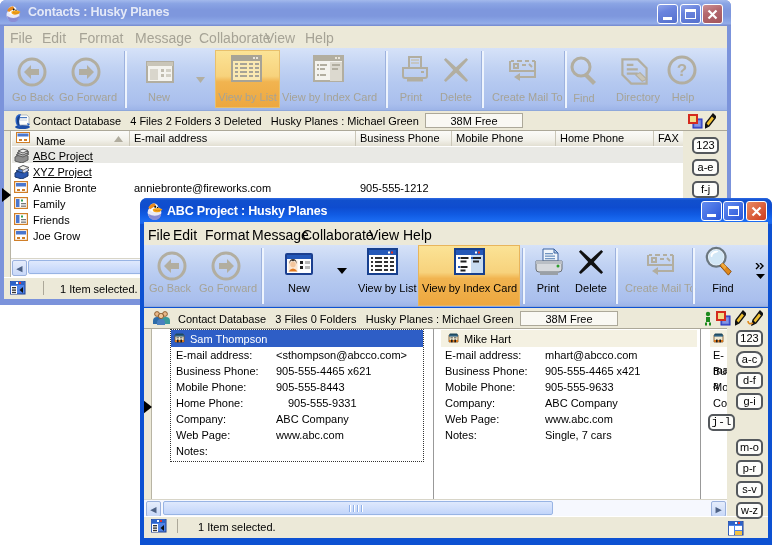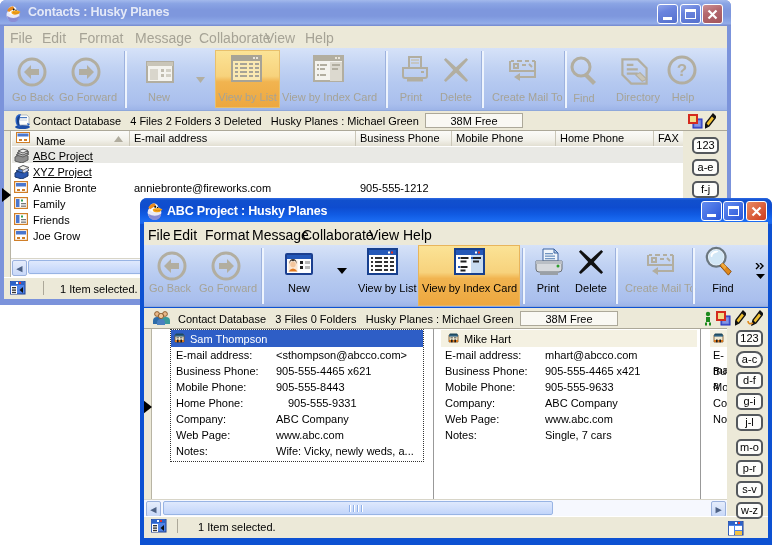--- a/index.html
+++ b/index.html
@@ -609,21 +609,20 @@
       <div class="fieldrow" style="top:64px;">
           <span class="cardlbl">Company:</span>
           <span class="abs" style="left:100px;">ABC Company</span>
         </div>
       <div class="fieldrow" style="top:80px;">
           <span class="cardlbl">Web Page:</span>
           <span class="abs" style="left:100px;">www.abc.com</span>
         </div>
       <div class="fieldrow" style="top:96px;">
           <span class="cardlbl">Notes:</span>
-          <span class="abs" style="left:100px;">Wife: Vicky, newly weds, a...</span>
         </div>
     </div>
 
     <div class="abs" style="left:297px;top:1px;width:256px;height:17px;background:#f4f1e2;"></div>
     <svg class="abs" style="left:304px;top:4px" width="11" height="10" viewBox="0 0 11 10">
         <path d="M1 2 h9 v7 h-9 z" fill="#f0e8cf" stroke="#7a4e1e" stroke-width="0.8"></path>
         <path d="M1 2 l1 -1.5 h7 l1 1.5 z" fill="#1e4a60"></path>
         <path d="M1 2 h9 v1.6 h-9 z" fill="#2e6080"></path>
         <rect x="1" y="7" width="9" height="2" fill="#d8781e"></rect>
         <rect x="3" y="6.5" width="1.6" height="2.8" fill="#1a1a1a"></rect>
@@ -675,21 +674,21 @@
       <div class="fieldrow" style="top:48px;">Compa</div>
       <div class="fieldrow" style="top:64px;">Notes:</div>
     </div>
   </div>
 
   <div class="abs" style="left:587px;top:130px;width:41px;height:192px;background:#ECE9D8;"></div>
   <div class="tabbtn" style="left:596px;top:132px;">123</div>
   <div class="tabbtn" style="left:596px;top:153px;border-radius:8px;">a-c</div>
   <div class="tabbtn" style="left:596px;top:174px;">d-f</div>
   <div class="tabbtn" style="left:596px;top:195px;">g-i</div>
-  <div class="tabbtn" style="left:596px;top:216px;">j-l</div>
+  <div class="tabbtn" style="left:568px;top:216px;font-family:Liberation Mono, monospace;">j-l</div>
   <div class="tabbtn" style="left:596px;top:241px;">m-o</div>
   <div class="tabbtn" style="left:596px;top:262px;">p-r</div>
   <div class="tabbtn" style="left:596px;top:283px;">s-v</div>
   <div class="tabbtn" style="left:596px;top:304px;">w-z</div>
 
   <div class="abs hsb" style="left:4px;top:301px;width:583px;height:17px;border-top:1px solid #d8d5c8;">
     <div class="sbarrow" style="left:2px;top:1px;">◂</div>
     <div class="sbthumb" style="left:19px;width:390px;"></div>
     <div class="abs" style="left:205px;top:5px;width:2px;height:7px;border-left:1px solid #8fb0e8;border-right:1px solid #fff;"></div>
     <div class="abs" style="left:209px;top:5px;width:2px;height:7px;border-left:1px solid #8fb0e8;border-right:1px solid #fff;"></div>

